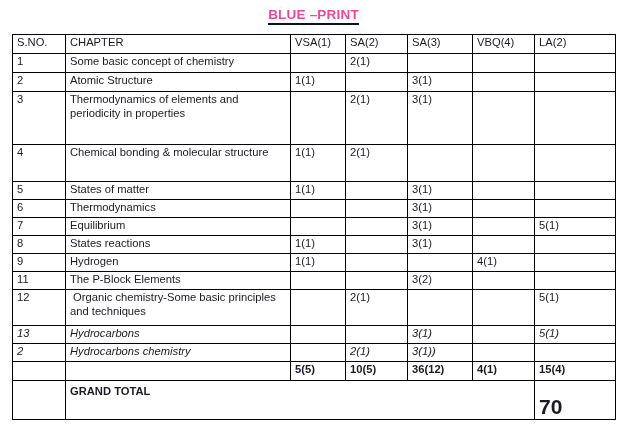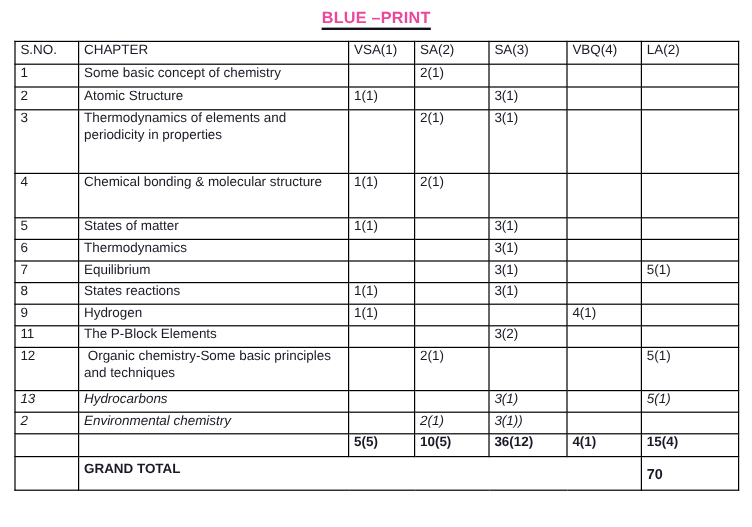--- a/index.html
+++ b/index.html
@@ -77,23 +77,23 @@
   tr.r-9 td, tr.r-10 td, tr.r-11 td { height: 18px; }
   tr.r-12 td { height: 36px; margin-top: 28px; }
   tr.r-13 td, tr.r-14 td { height: 18px; font-style: italic; }
   tr.totals td { height: 19px; }
   tr.grand td { height: 28px; }
 
   tr.totals td { font-weight: bold; }
   tr.grand td.gt-label { font-weight: bold; padding-top: 4px; }
   tr.grand td.gt-value {
     font-weight: bold;
-    font-size: 12px;
+    font-size: 21px;
     line-height: 20px;
-    padding-top: 4px;
+    padding-top: 16px;
   }
   td.indent-cell { padding-left: 8px; }
 </style>
 </head>
 <body>
 
 <div class="page">
 
   <h1 class="doc-title"><span>BLUE –PRINT</span></h1>
 
@@ -223,21 +223,21 @@
           <td>13</td>
           <td>Hydrocarbons</td>
           <td></td>
           <td></td>
           <td>3(1)</td>
           <td></td>
           <td>5(1)</td>
         </tr>
         <tr class="r-14">
           <td>2</td>
-          <td>Environmental chemistry</td>
+          <td>Hydrocarbons chemistry</td>
           <td></td>
           <td>2(1)</td>
           <td>3(1))</td>
           <td></td>
           <td></td>
         </tr>
         <tr class="totals">
           <td></td>
           <td></td>
           <td>5(5)</td>

